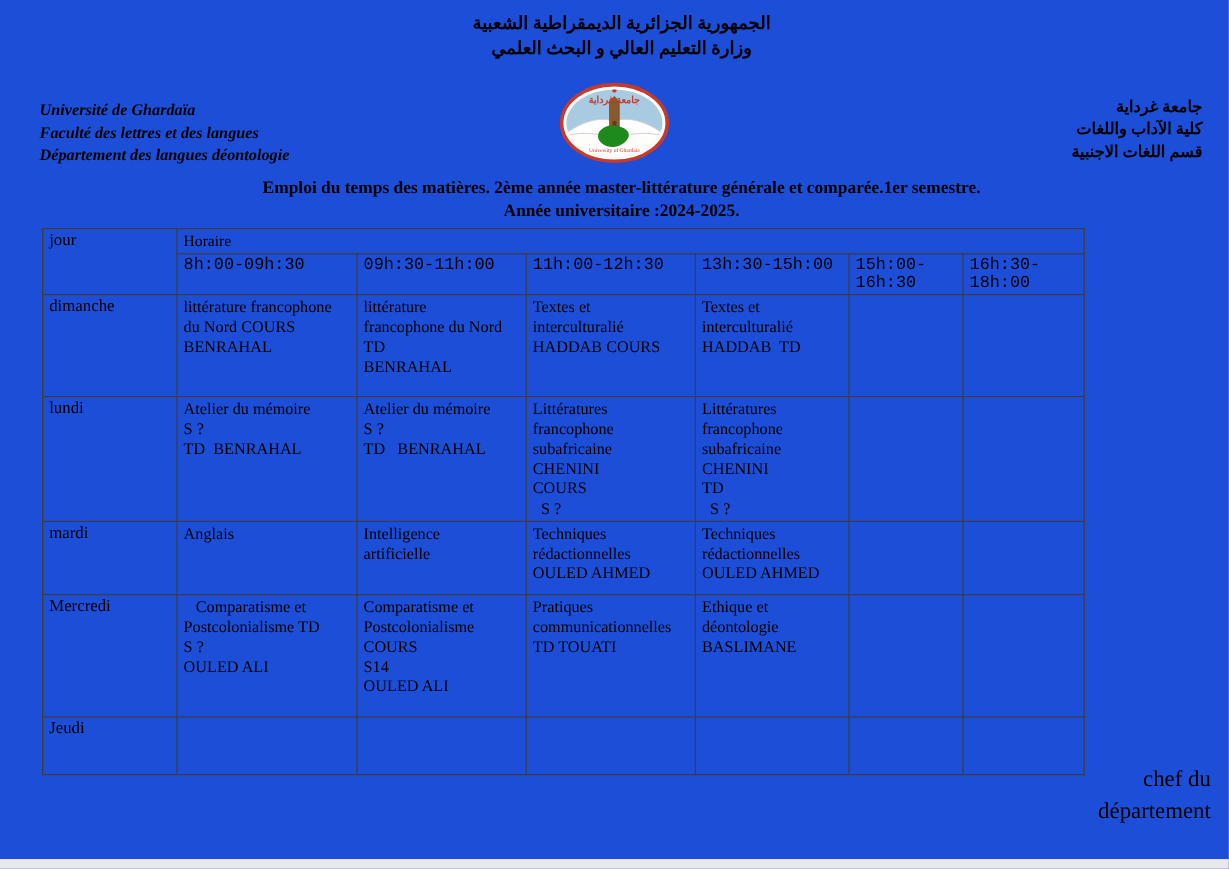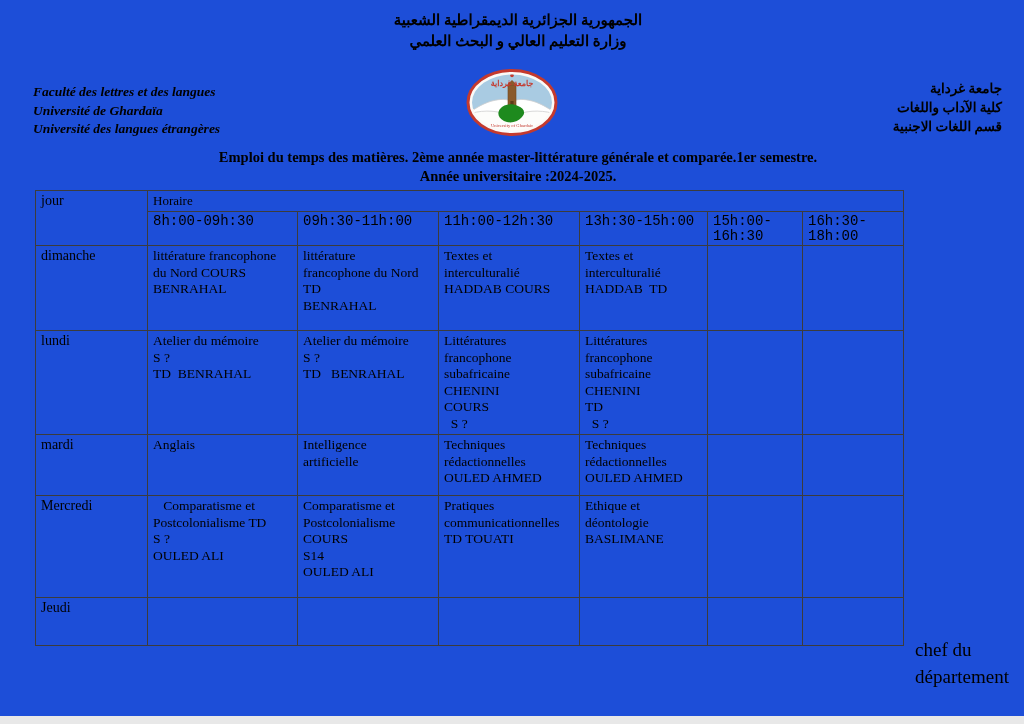--- a/index.html
+++ b/index.html
@@ -91,38 +91,39 @@
   }
   td.day-cell { font-weight: bold; padding-left: 7px; padding-top: 3px; font-size: 14px; margin-left: 42px; }
   td.schedule-cell {
     white-space: pre-wrap;
     line-height: 16.5px;
     padding-top: 3px;
   }
   .footer-sign {
     position: absolute;
     top: 636px; right: 27px;
+    text-align: right;
     font-size: 19px;
     line-height: 27px;
   }
 </style>
 </head>
 <body>
 
 <div class="page">
 
   <div class="arabic-top">
     <div>الجمهورية الجزائرية الديمقراطية الشعبية</div>
     <div>وزارة التعليم العالي و البحث العلمي</div>
   </div>
 
   <div class="left-header">
+    <div>Université de Ghardaïa</div>
     <div>Faculté des lettres et des langues</div>
-    <div>Université de Ghardaïa</div>
-    <div>Université des langues étrangères</div>
+    <div>Département des langues déontologie</div>
   </div>
 
   <div class="logo-wrap">
     <svg width="92" height="67" viewBox="0 0 92 67">
       <defs>
         <clipPath id="logoClip">
             <ellipse cx="46" cy="33.5" rx="40" ry="28"></ellipse>
           </clipPath>
       </defs>
       <ellipse cx="46" cy="33.5" rx="44" ry="32" fill="#fbfaf7" stroke="#c43a2e" stroke-width="3"></ellipse>

